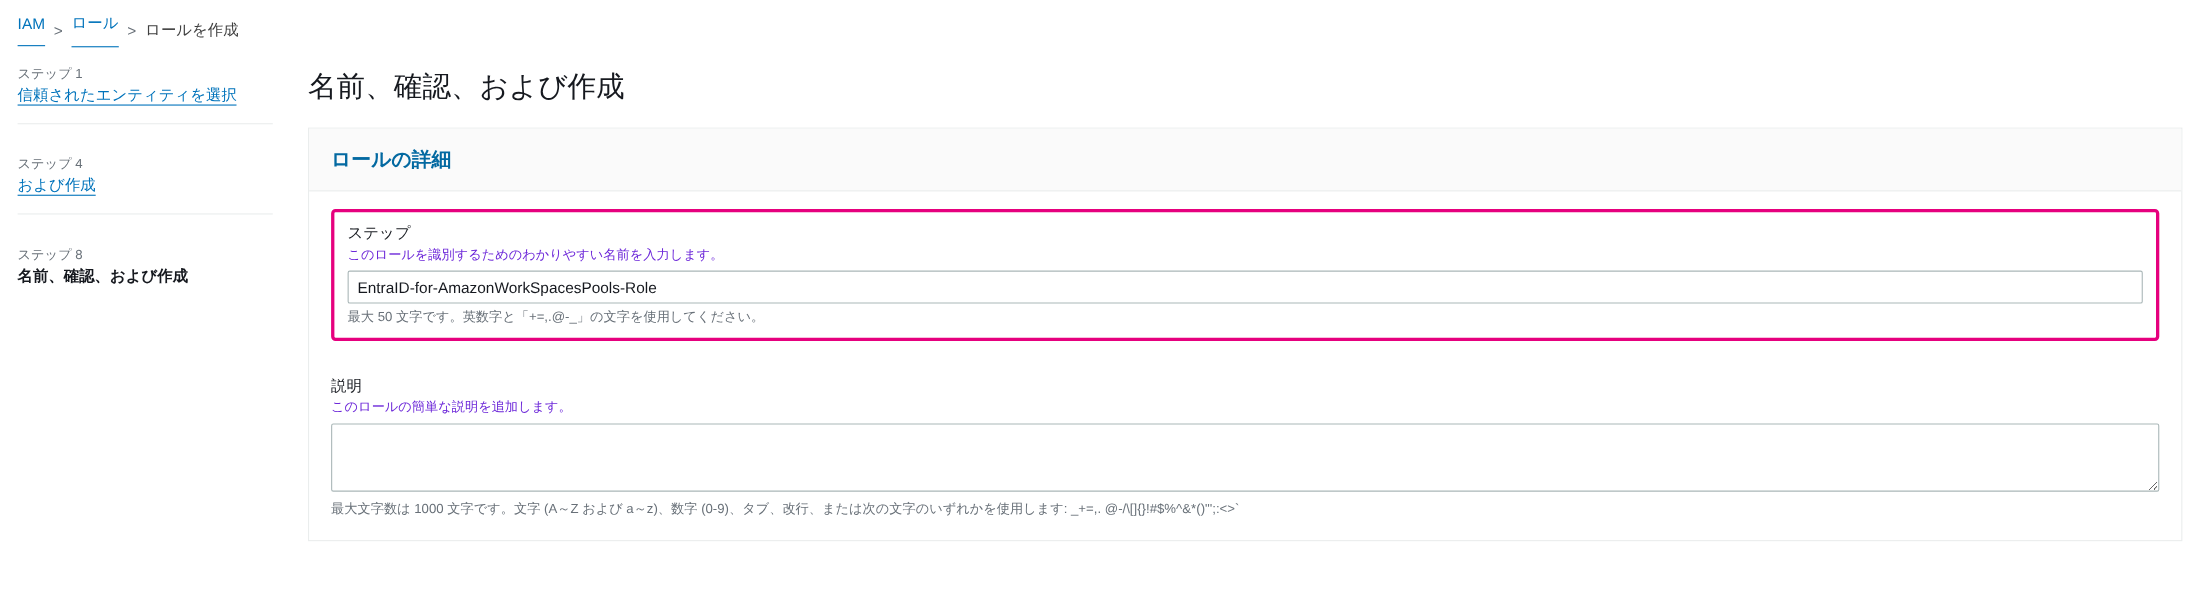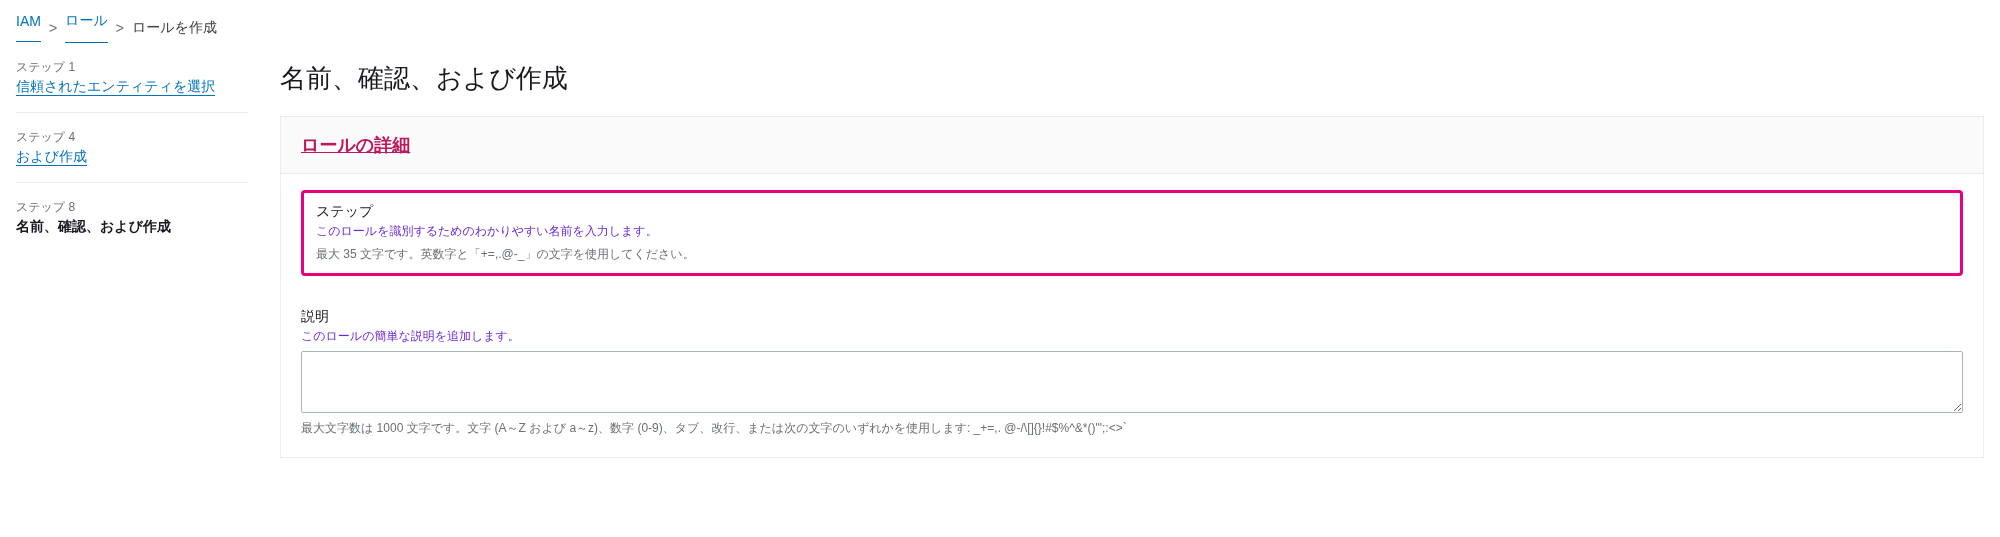--- a/index.html
+++ b/index.html
@@ -45,21 +45,21 @@
       width: 232px;
       flex-shrink: 0;
     }
     .main {
       flex: 1;
       min-width: 0;
     }
     
     .step {
       padding-bottom: 16px;
-      margin-bottom: 16px;
+      margin-bottom: 28px;
       border-bottom: 1px solid #eaeded;
     }
     .step:last-child {
       border-bottom: none;
     }
     .step-label {
       font-size: 12px;
       color: #687078;
       margin-bottom: 2px;
     }
@@ -90,22 +90,21 @@
       background: #ffffff;
     }
     .panel-header {
       padding: 16px 20px;
       border-bottom: 1px solid #eaeded;
       background: #fafafa;
     }
     .panel-header h2 {
       font-size: 18px;
       font-weight: 700;
-      color: #be185d;
-      text-decoration: underline;
+      color: #0369a1;
     }
     .panel-body {
       padding: 16px 20px 20px 20px;
     }
     
     .highlight-box {
       border: 3px solid #e6007e;
       border-radius: 4px;
       padding: 10px 12px 10px 12px;
       margin-bottom: 14px;
@@ -192,21 +191,22 @@
       <section class="panel">
         <div class="panel-header">
           <h2>ロールの詳細</h2>
         </div>
         <div class="panel-body">
 
           <div class="highlight-box">
             <div class="field-group">
               <div class="field-label">ステップ</div>
               <div class="field-hint">このロールを識別するためのわかりやすい名前を入力します。</div>
-              <div class="field-constraint">最大 35 文字です。英数字と「+=,.@-_」の文字を使用してください。</div>
+              <input type="text" value="EntraID-for-AmazonWorkSpacesPools-Role" style="">
+              <div class="field-constraint">最大 50 文字です。英数字と「+=,.@-_」の文字を使用してください。</div>
             </div>
           </div>
 
           <div class="field-group desc-group">
             <div class="field-label">説明</div>
             <div class="field-hint">このロールの簡単な説明を追加します。</div>
             <textarea style=""></textarea>
             <div class="field-constraint">最大文字数は 1000 文字です。文字 (A～Z および a～z)、数字 (0-9)、タブ、改行、または次の文字のいずれかを使用します: _+=,. @-/\[]{}!#$%^&amp;*()"';:&lt;&gt;`</div>
           </div>
 

